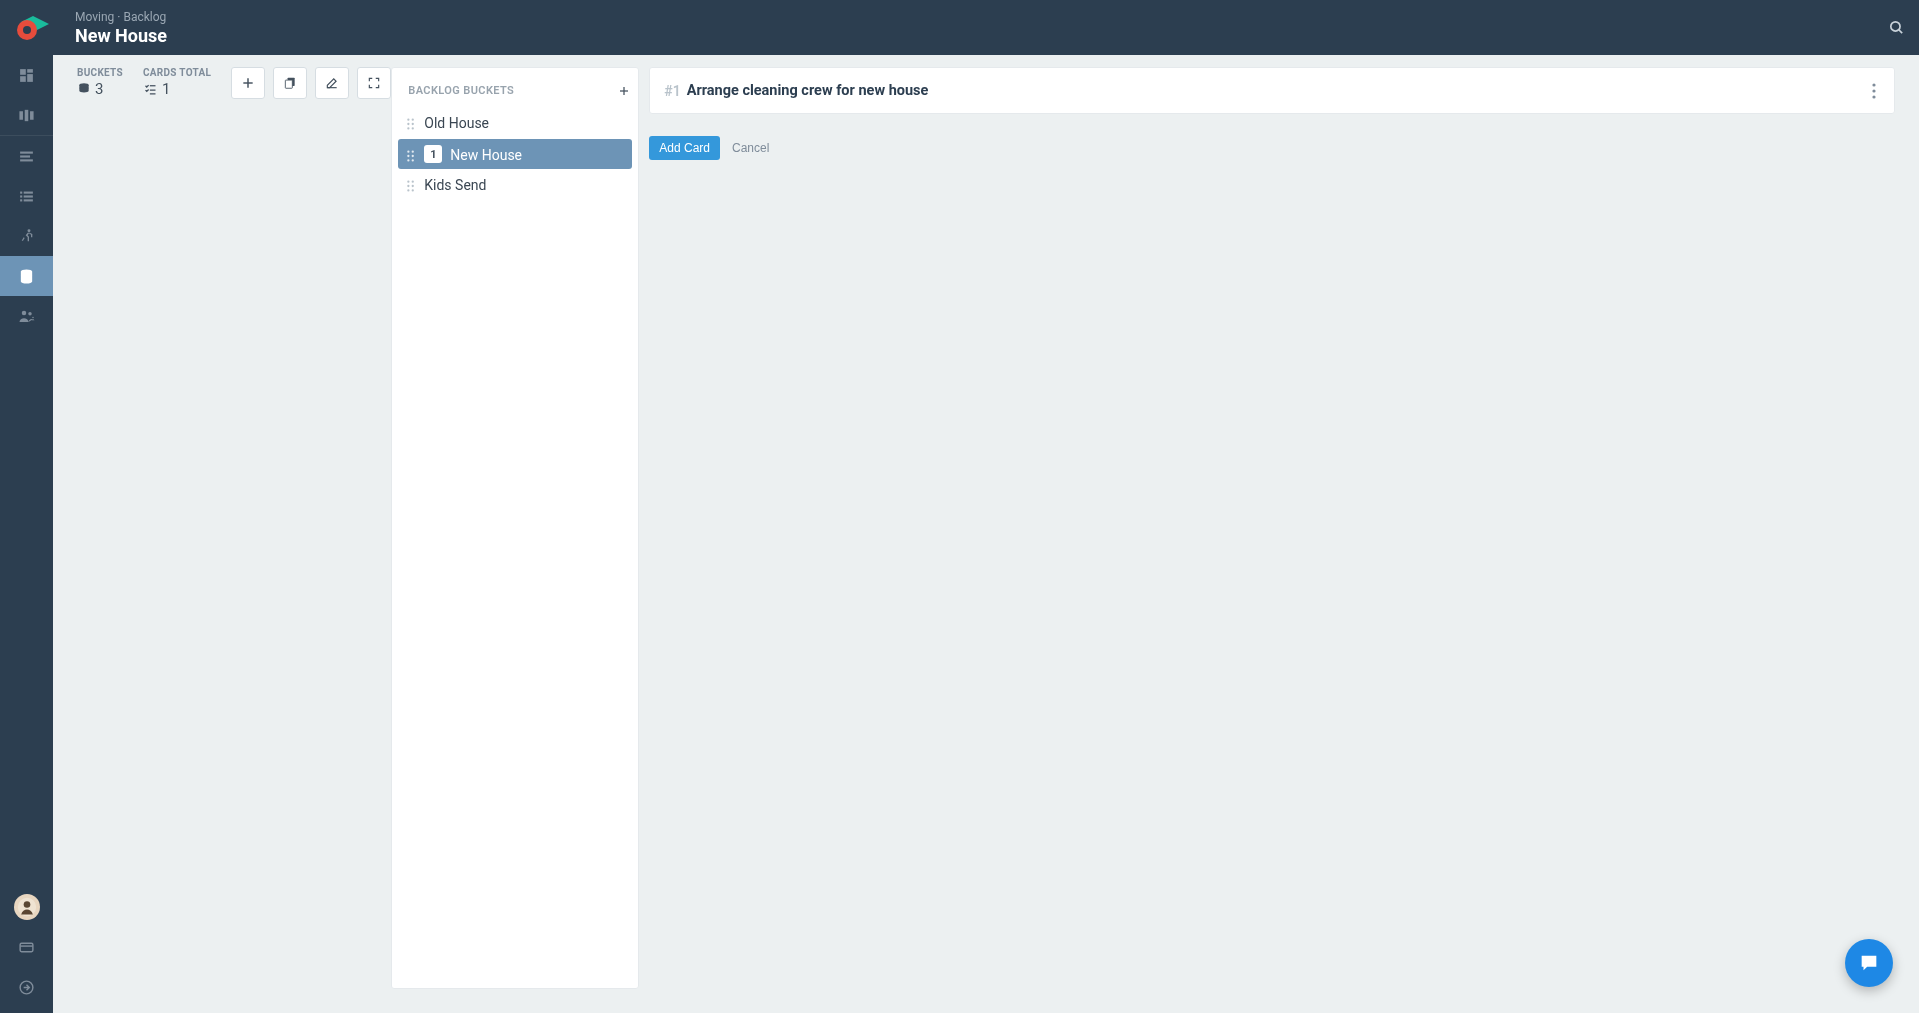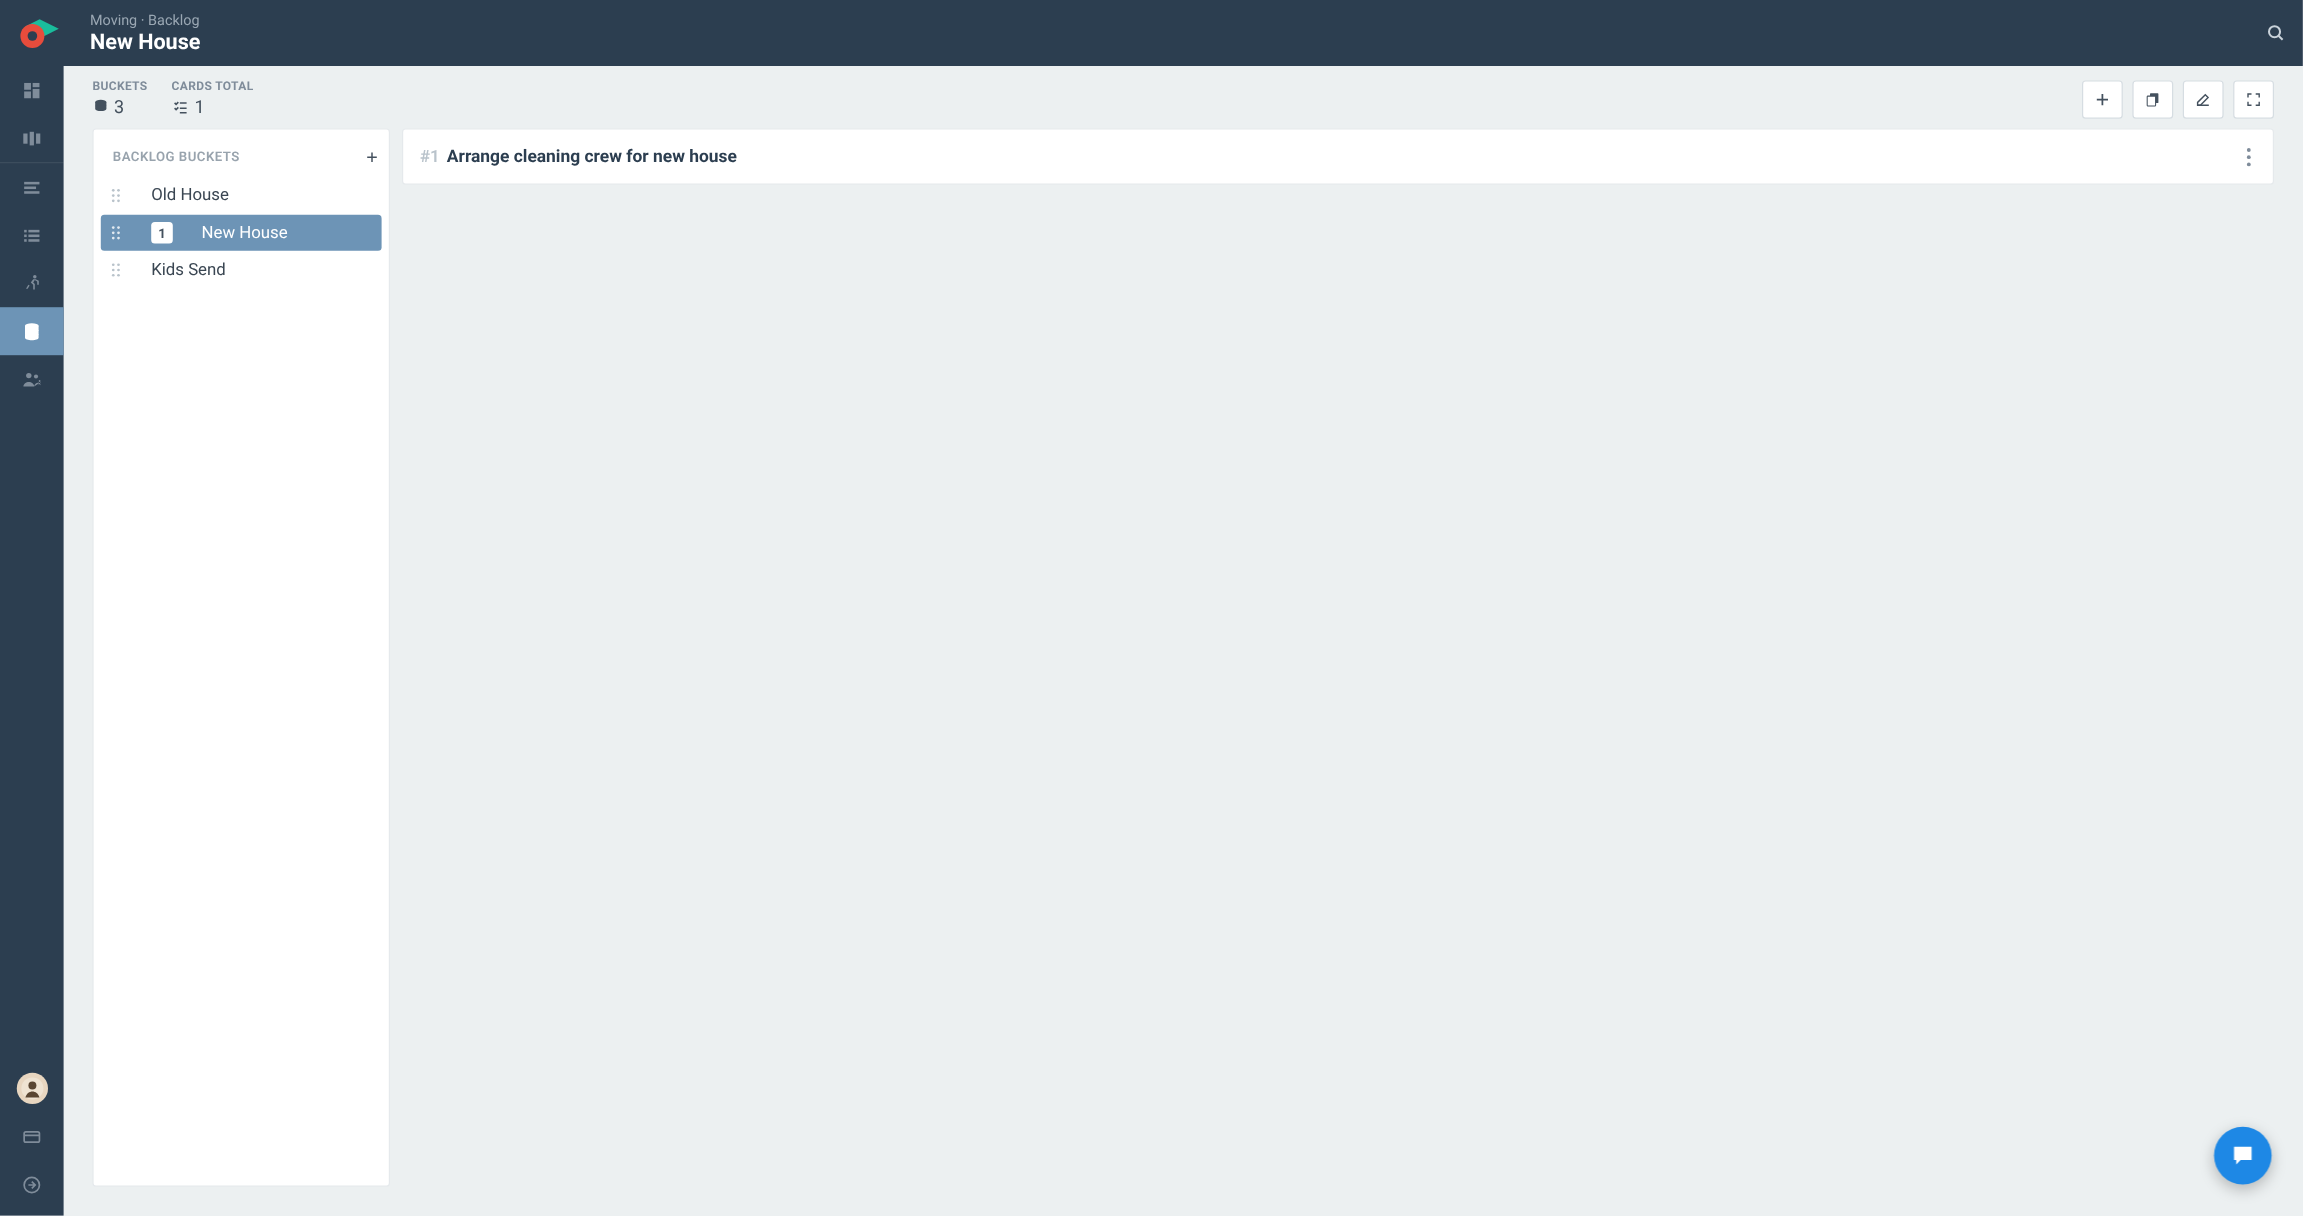--- a/index.html
+++ b/index.html
@@ -35,21 +35,21 @@
   .leftnav .spacer { flex: 1; }
   .leftnav .avatar-wrap { width:53px; height:40px; display:flex; align-items:center; justify-content:center; }
   .leftnav .avatar {
     width: 26px; height: 26px; border-radius: 50%; background: #e8d6c0;
     display:flex; align-items:center; justify-content:center; color:#5a4632;
   }
 
   
   .main {
     position: fixed; top: 55px; left: 53px; right: 0; bottom: 0;
-    display: flex; flex-direction: column;
+    display: flex; 
     padding: 12px 24px 24px 24px;
   }
   .stats-row { display: flex; align-items: flex-start; margin-bottom: 8px; }
   .stat-col { margin-right: 20px; }
   .stat-label { font-size: 10px; letter-spacing: 0.3px; color: #7f8c9a; font-weight: 700; text-transform: uppercase; margin-bottom: 2px; }
   .stat-value { font-size: 15px; color: #44515e; display: flex; align-items: center; gap: 4px; }
   .stat-value svg { color: #44515e; }
   .stats-spacer { flex: 1; }
   .tool-btns { display: flex; gap: 8px; }
   .tool-btn {
@@ -67,21 +67,21 @@
     align-self: stretch;
   }
   .buckets-header {
     display: flex; align-items: center; padding: 8px 8px 12px 16px;
     font-size: 11px; letter-spacing: 0.4px; color: #98a3ad; font-weight: 600; text-transform: uppercase;
   }
   .buckets-header .sp { flex: 1; }
   .add-bucket { color: #44515e; cursor: pointer; font-size: 16px; }
   .bucket-list { display: flex; flex-direction: column; padding: 0 6px; }
   .bucket-item {
-    display: flex; align-items: center; gap: 24px;
+    display: flex; align-items: flex-end; gap: 8px;
     padding: 6px 8px; border-radius: 3px; cursor: pointer;
     color: #3a4652; font-size: 14px; margin-bottom: 2px;
   }
   .bucket-item .drag-handle { color: #b9c3cb; display:flex; }
   .bucket-item .count-badge {
     min-width: 18px; height: 18px; border-radius: 3px; background: #fff;
     color: #44515e; font-size: 11px; font-weight: 700;
     display: none; align-items: center; justify-content: center;
   }
   .bucket-item.active {
@@ -359,20 +359,24 @@
             <span class="card-menu">
               <svg width="4" height="16" viewBox="0 0 4 16" fill="currentColor">
                 <circle cx="2" cy="2" r="1.6"></circle>
                 <circle cx="2" cy="8" r="1.6"></circle>
                 <circle cx="2" cy="14" r="1.6"></circle>
               </svg>
             </span>
           </div>
         </div>
 
+      <div class="new-card-actions">
+        <button class="btn-primary">Add Card</button>
+        <button class="btn-link">Cancel</button>
+      </div>
     </div>
   </div>
 </div>
 
 <div class="chat-fab">
   <svg width="22" height="22" viewBox="0 0 24 24" fill="#fff">
       <path d="M4 4h16v12H10l-4 4v-4H4z"></path>
     </svg>
 </div>
 

